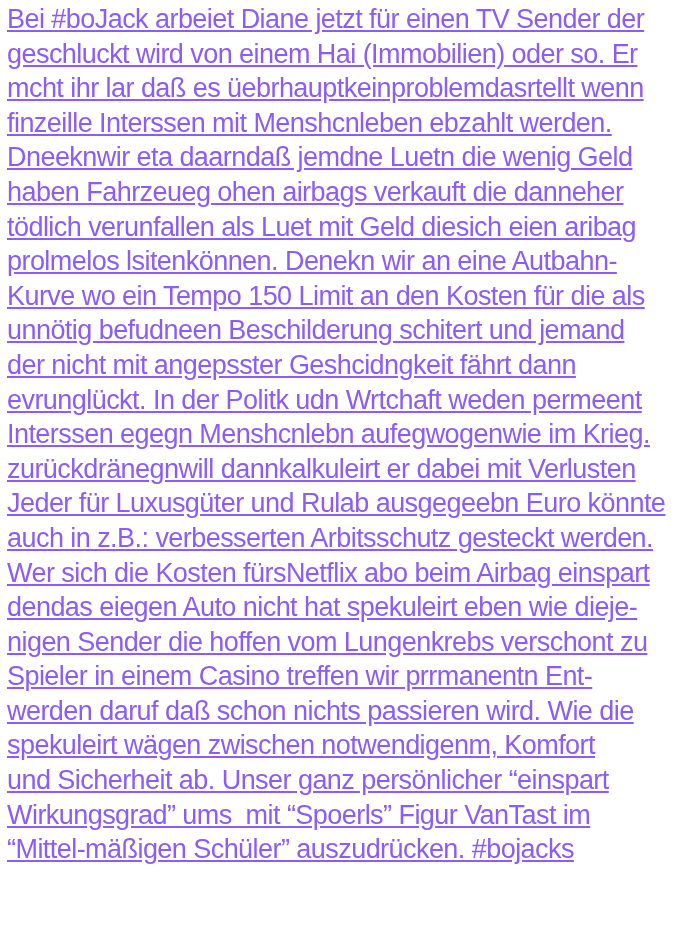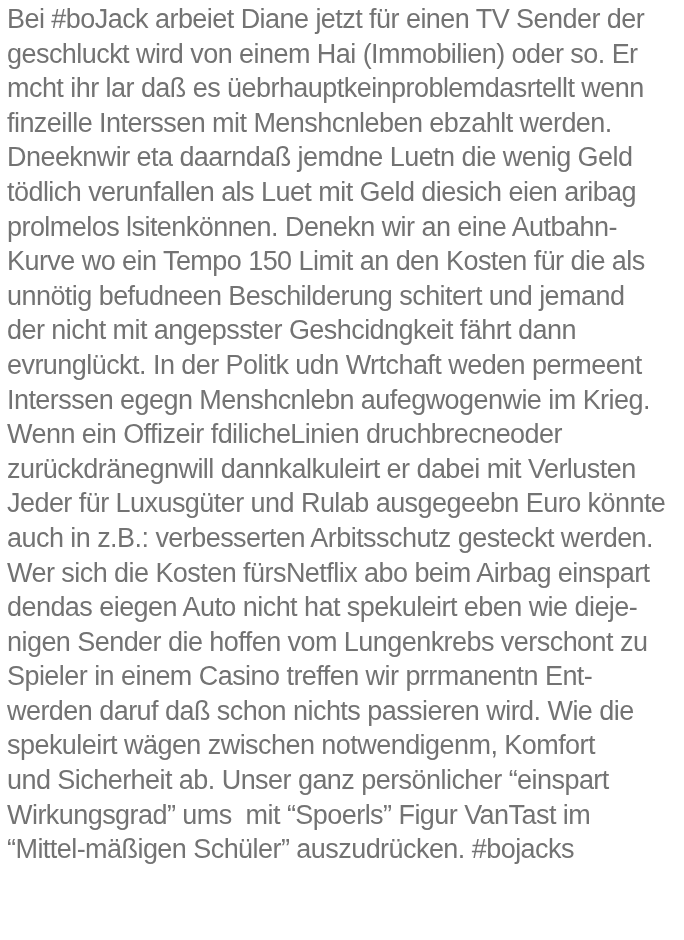--- a/index.html
+++ b/index.html
@@ -17,45 +17,46 @@
   }
   .text-body {
     position: absolute;
     top: 2px;
     left: 7px;
     right: 2px;
     font-family: "Liberation Sans", sans-serif;
     font-size: 27px;
     line-height: 34.6px;
     letter-spacing: -0.55px;
-    color: #737373;
+    color: #8b5cf6;
     font-weight: 400;
+    text-decoration: underline;
   }
   .text-line {
     white-space: pre; 
   }
 </style>
 </head>
 <body>
 
 <div class="page">
   <div class="text-body">
       <div class="text-line">Bei #boJack arbeiet Diane jetzt für einen TV Sender der</div>
       <div class="text-line">geschluckt wird von einem Hai (Immobilien) oder so. Er</div>
       <div class="text-line">mcht ihr lar daß es üebrhauptkeinproblemdasrtellt wenn</div>
       <div class="text-line">finzeille Interssen mit Menshcnleben ebzahlt werden.</div>
       <div class="text-line">Dneeknwir eta daarndaß jemdne Luetn die wenig Geld</div>
+      <div class="text-line">haben Fahrzeueg ohen airbags verkauft die danneher</div>
       <div class="text-line">tödlich verunfallen als Luet mit Geld diesich eien aribag</div>
       <div class="text-line">prolmelos lsitenkönnen. Denekn wir an eine Autbahn-</div>
       <div class="text-line">Kurve wo ein Tempo 150 Limit an den Kosten für die als</div>
       <div class="text-line">unnötig befudneen Beschilderung schitert und jemand</div>
       <div class="text-line">der nicht mit angepsster Geshcidngkeit fährt dann</div>
       <div class="text-line">evrunglückt. In der Politk udn Wrtchaft weden permeent</div>
       <div class="text-line">Interssen egegn Menshcnlebn aufegwogenwie im Krieg.</div>
-      <div class="text-line">Wenn ein Offizeir fdilicheLinien druchbrecneoder</div>
       <div class="text-line">zurückdränegnwill dannkalkuleirt er dabei mit Verlusten</div>
       <div class="text-line">Jeder für Luxusgüter und Rulab ausgegeebn Euro könnte</div>
       <div class="text-line">auch in z.B.: verbesserten Arbitsschutz gesteckt werden.</div>
       <div class="text-line">Wer sich die Kosten fürsNetflix abo beim Airbag einspart</div>
       <div class="text-line">dendas eiegen Auto nicht hat spekuleirt eben wie dieje-</div>
       <div class="text-line">nigen Sender die hoffen vom Lungenkrebs verschont zu</div>
       <div class="text-line">Spieler in einem Casino treffen wir prrmanentn Ent-</div>
       <div class="text-line">werden daruf daß schon nichts passieren wird. Wie die</div>
       <div class="text-line">spekuleirt wägen zwischen notwendigenm, Komfort</div>
       <div class="text-line">und Sicherheit ab. Unser ganz persönlicher “einspart</div>

